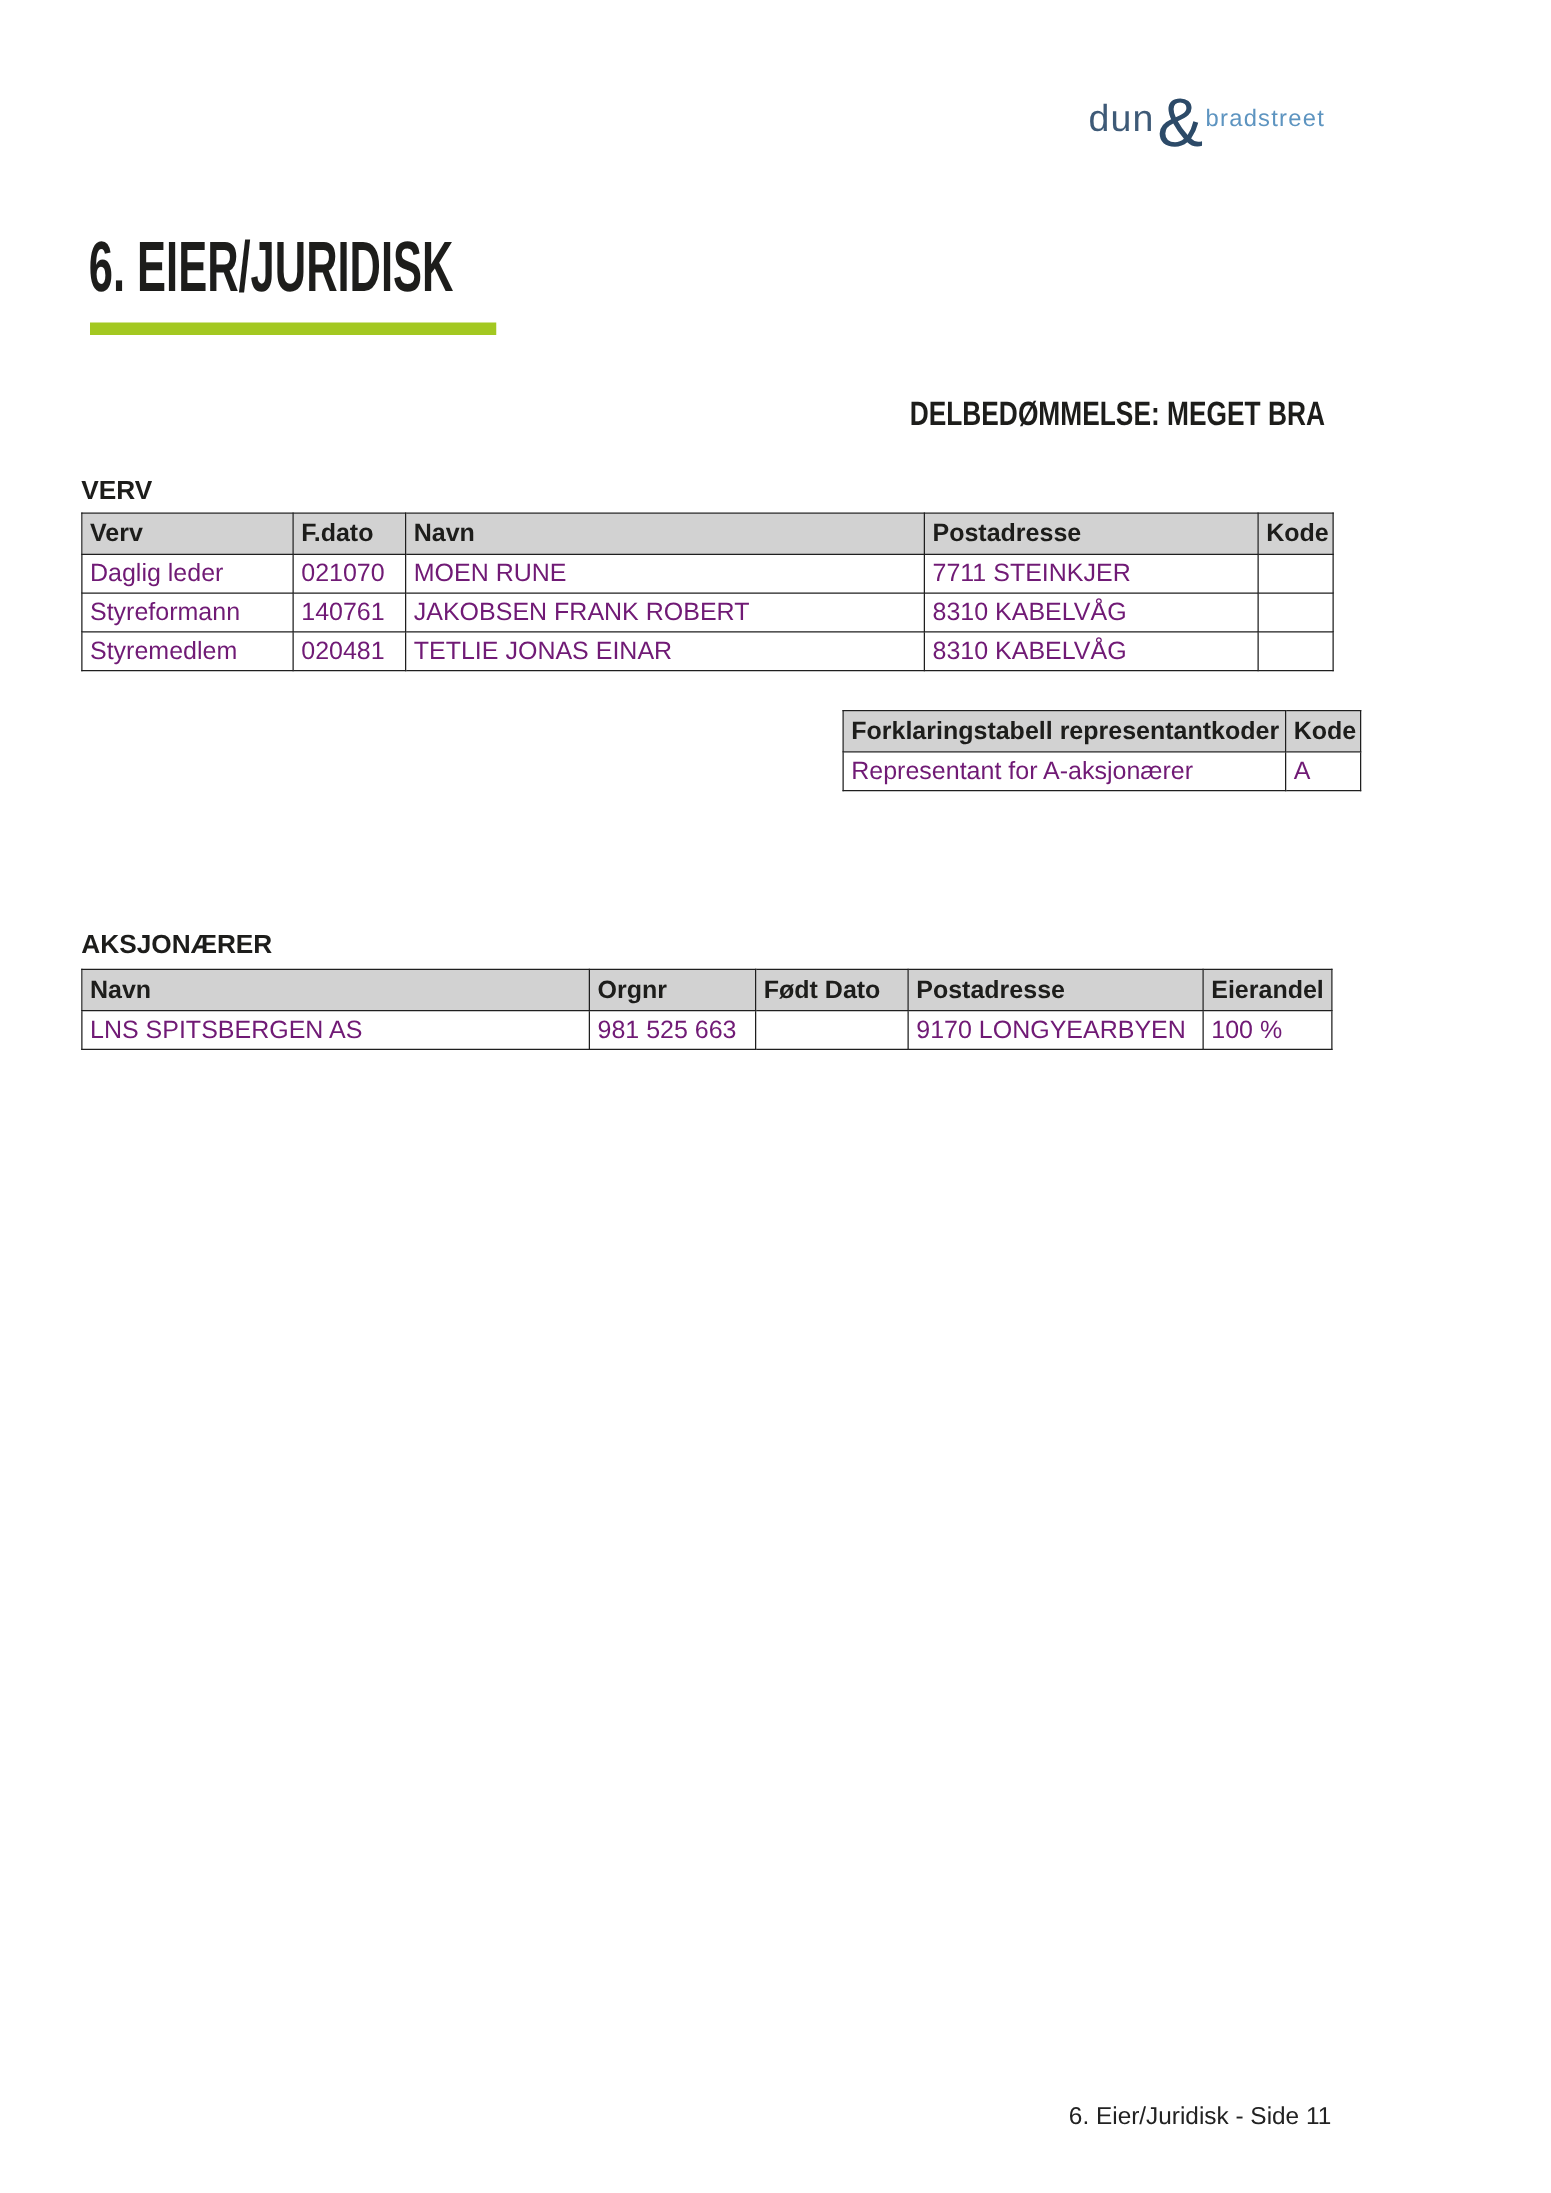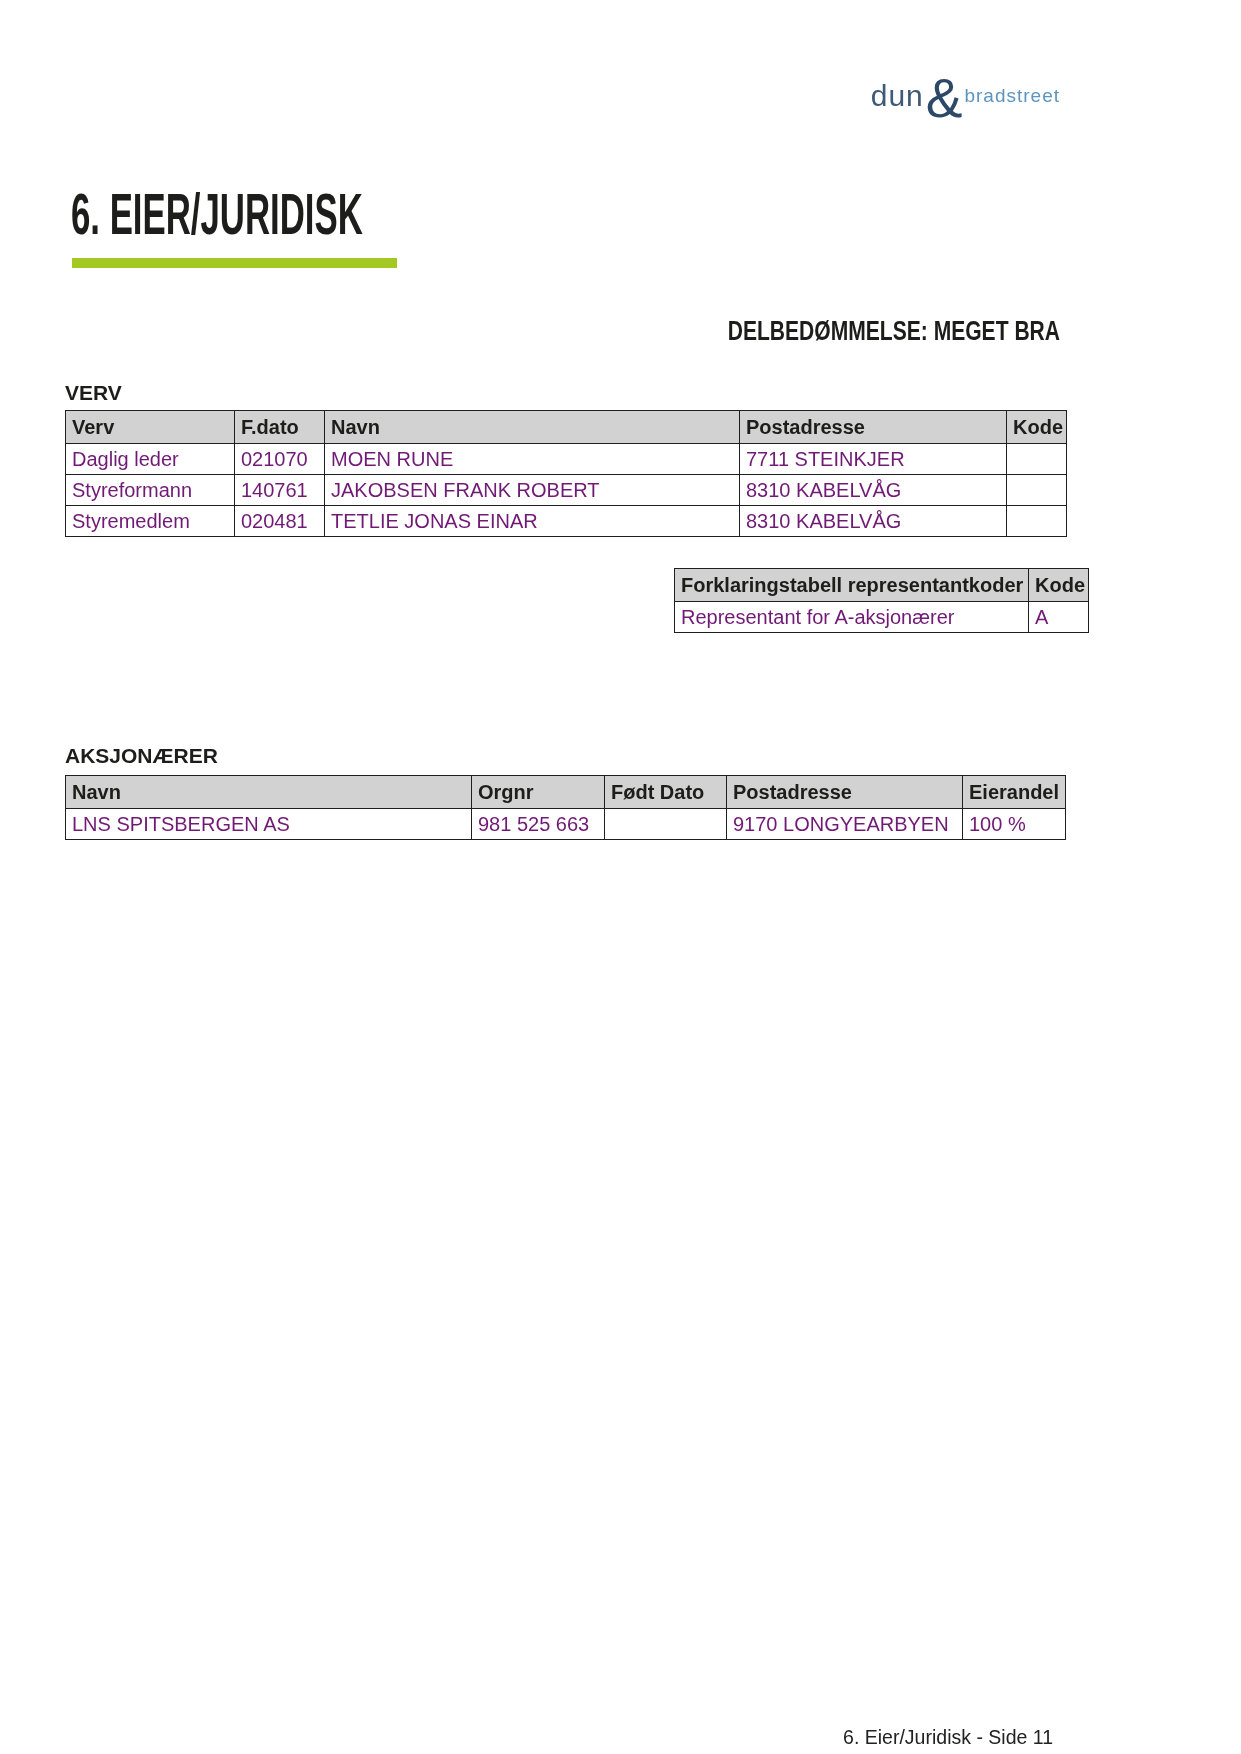--- a/index.html
+++ b/index.html
@@ -48,22 +48,22 @@
     color:#701a75;
   }
   .tbl th { background:var(--header-gray,#d2d2d2); font-weight:bold; height:33px; color:#1d1d1b; }
 
   .verv-table  { left:65px;  top:410px; width:1001px; }
   .koder-table { left:648px; top:568px; width:414px;margin-left:26px; }
   .aksjo-table { left:65px;  top:775px; width:1000px; }
 
   
   .footer {
-    position:absolute; right:188px; top:1682px;
-    font-size:19.5px; color:#222222; white-space:nowrap;margin-top:44px;
+    position:absolute; right:176px; top:1682px;
+    font-size:19.5px; color:#222222; white-space:nowrap;
   }
 </style>
 </head>
 <body>
 
 <div class="page">
 
   <div class="logo">
     <span class="logo-dun">dun</span>
     <span class="logo-amp">&amp;</span>

